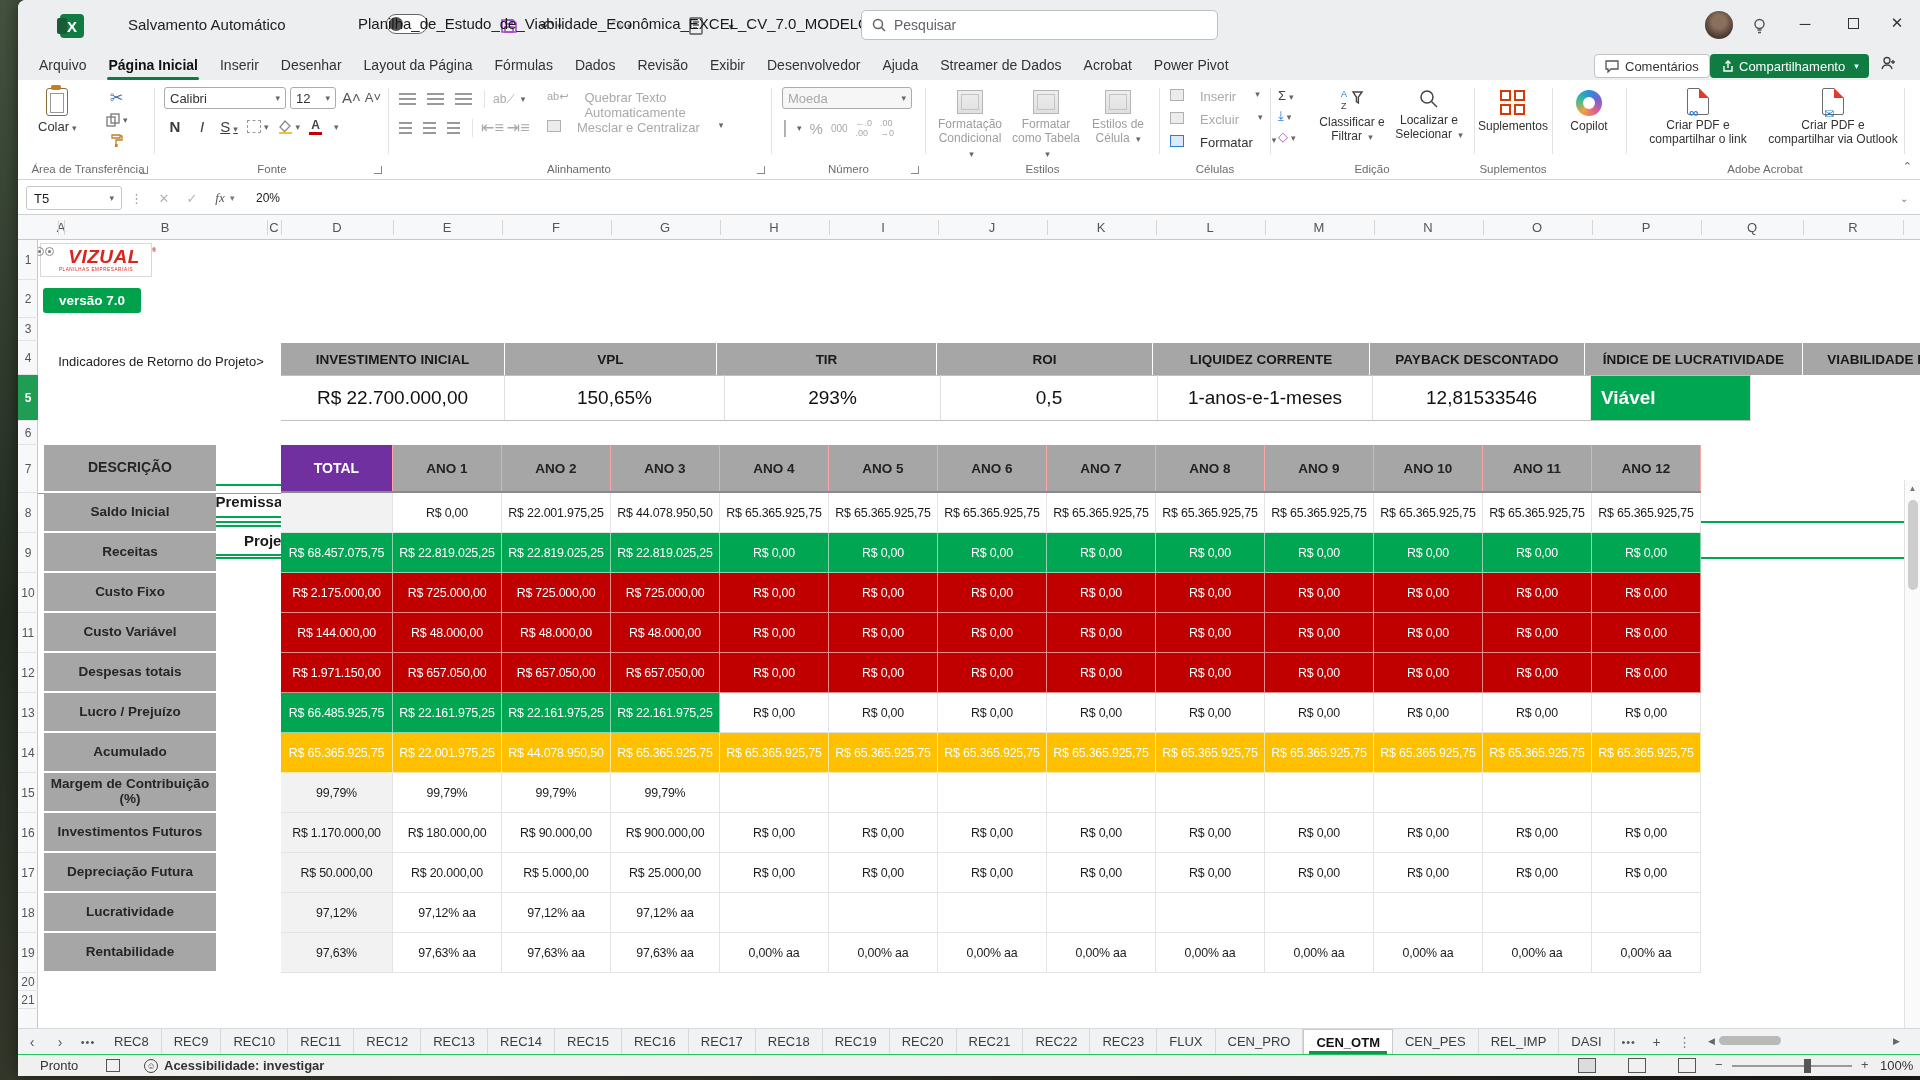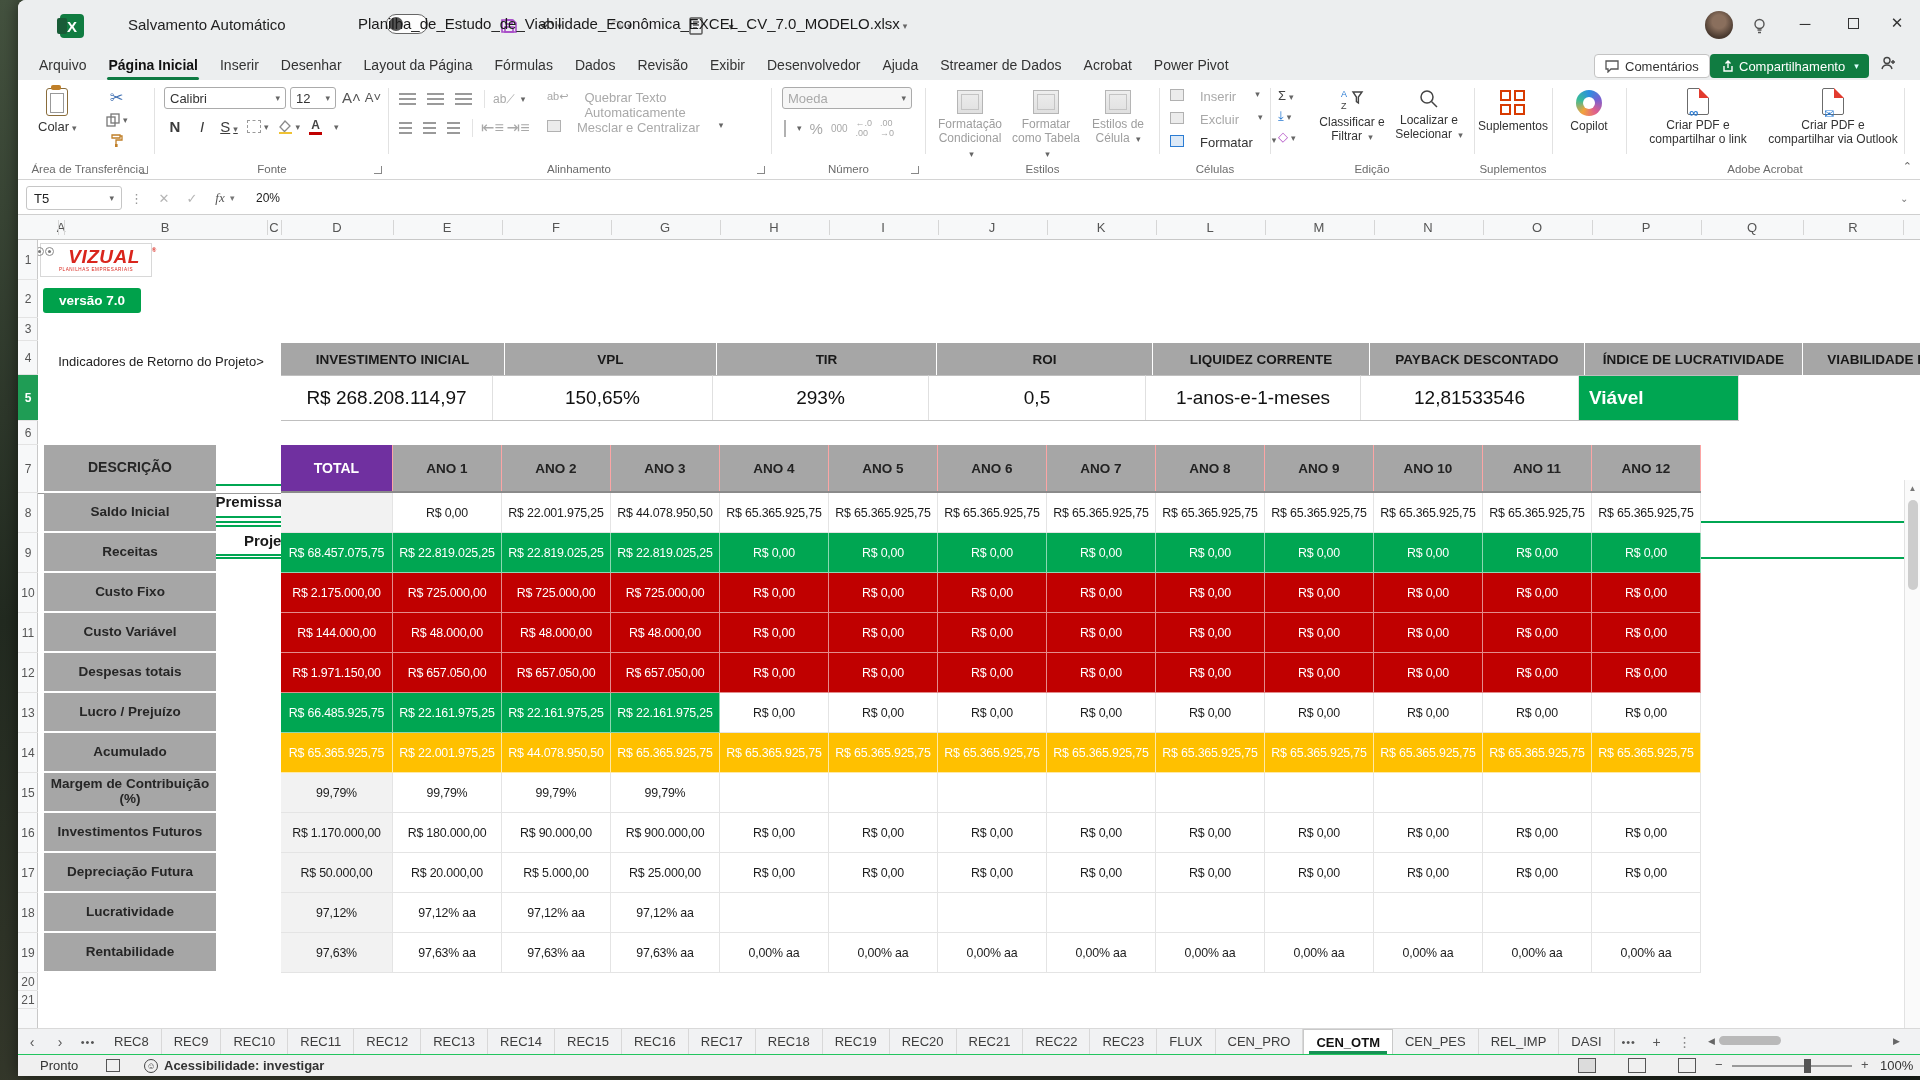--- a/index.html
+++ b/index.html
@@ -160,20 +160,27 @@
     <div class="tb-ic" style="left:520px;color:#444">↶<span class="dd">▾</span></div>
     <div class="tb-ic" style="left:590px;color:#b9b9b9">↷<span class="dd">▾</span></div>
     <div class="tb-ic" style="left:665px">
       <svg width="16" height="18" viewBox="0 0 16 18" fill="none" stroke="#555" stroke-width="1.4">
           <rect x="2" y="1" width="12" height="16" rx="1"></rect>
           <path d="M5 5h6M5 8h6M5 11h4"></path>
         </svg>
     </div>
     <div class="tb-ic" style="left:700px;font-size:10px;color:#555">▾</div>
     <span class="filename"><span>Planilha_de_Estudo_de_Viabilidade_Econômica_EXCEL_CV_7.0_MODELO.xlsx</span><span class="dd">▾</span></span>
+    <div class="searchbox">
+      <svg width="14" height="14" viewBox="0 0 14 14" fill="none" stroke="#5f6368" stroke-width="1.5">
+          <circle cx="6" cy="6" r="4.5"></circle>
+          <path d="M9.5 9.5 L13 13"></path>
+        </svg>
+      <span>Pesquisar</span>
+    </div>
     <div class="avatar"></div>
     <div class="tb-ic" style="left:1728px">
       <svg width="15" height="17" viewBox="0 0 15 17" fill="none" stroke="#555" stroke-width="1.4">
           <circle cx="7.5" cy="6" r="4.5"></circle>
           <path d="M5.5 12h4M6 14.5h3"></path>
         </svg>
     </div>
     <div class="winbtn" style="left:1764px">─</div>
     <div class="winbtn" style="left:1812px">
         <span class="maxbox"></span>
@@ -546,21 +553,21 @@
         <div class="ih" style="width: 224px;">INVESTIMENTO INICIAL</div>
         <div class="ih" style="width: 212px;">VPL</div>
         <div class="ih" style="width: 220px;">TIR</div>
         <div class="ih" style="width: 216px;">ROI</div>
         <div class="ih" style="width: 217px;">LIQUIDEZ CORRENTE</div>
         <div class="ih" style="width: 215px;">PAYBACK DESCONTADO</div>
         <div class="ih" style="width: 218px;">ÍNDICE DE LUCRATIVIDADE</div>
         <div class="ih" style="width: 160px;">VIABILIDADE DO</div>
       </div>
     <div class="indv" id="ind-vals">
-        <div class="iv" style="width: 212px;">R$ 268.208.114,97</div>
+        <div class="iv" style="width: 224px;">R$ 22.700.000,00</div>
         <div class="iv" style="width: 220px;">150,65%</div>
         <div class="iv" style="width: 216px;">293%</div>
         <div class="iv" style="width: 217px;">0,5</div>
         <div class="iv" style="width: 215px;">1-anos-e-1-meses</div>
         <div class="iv" style="width: 218px;">12,81533546</div>
         <div class="iv viable" style="width: 160px;">Viável</div>
       </div>
 
     <div class="hdline"></div>
     <div class="tlabels" id="t-labels">

